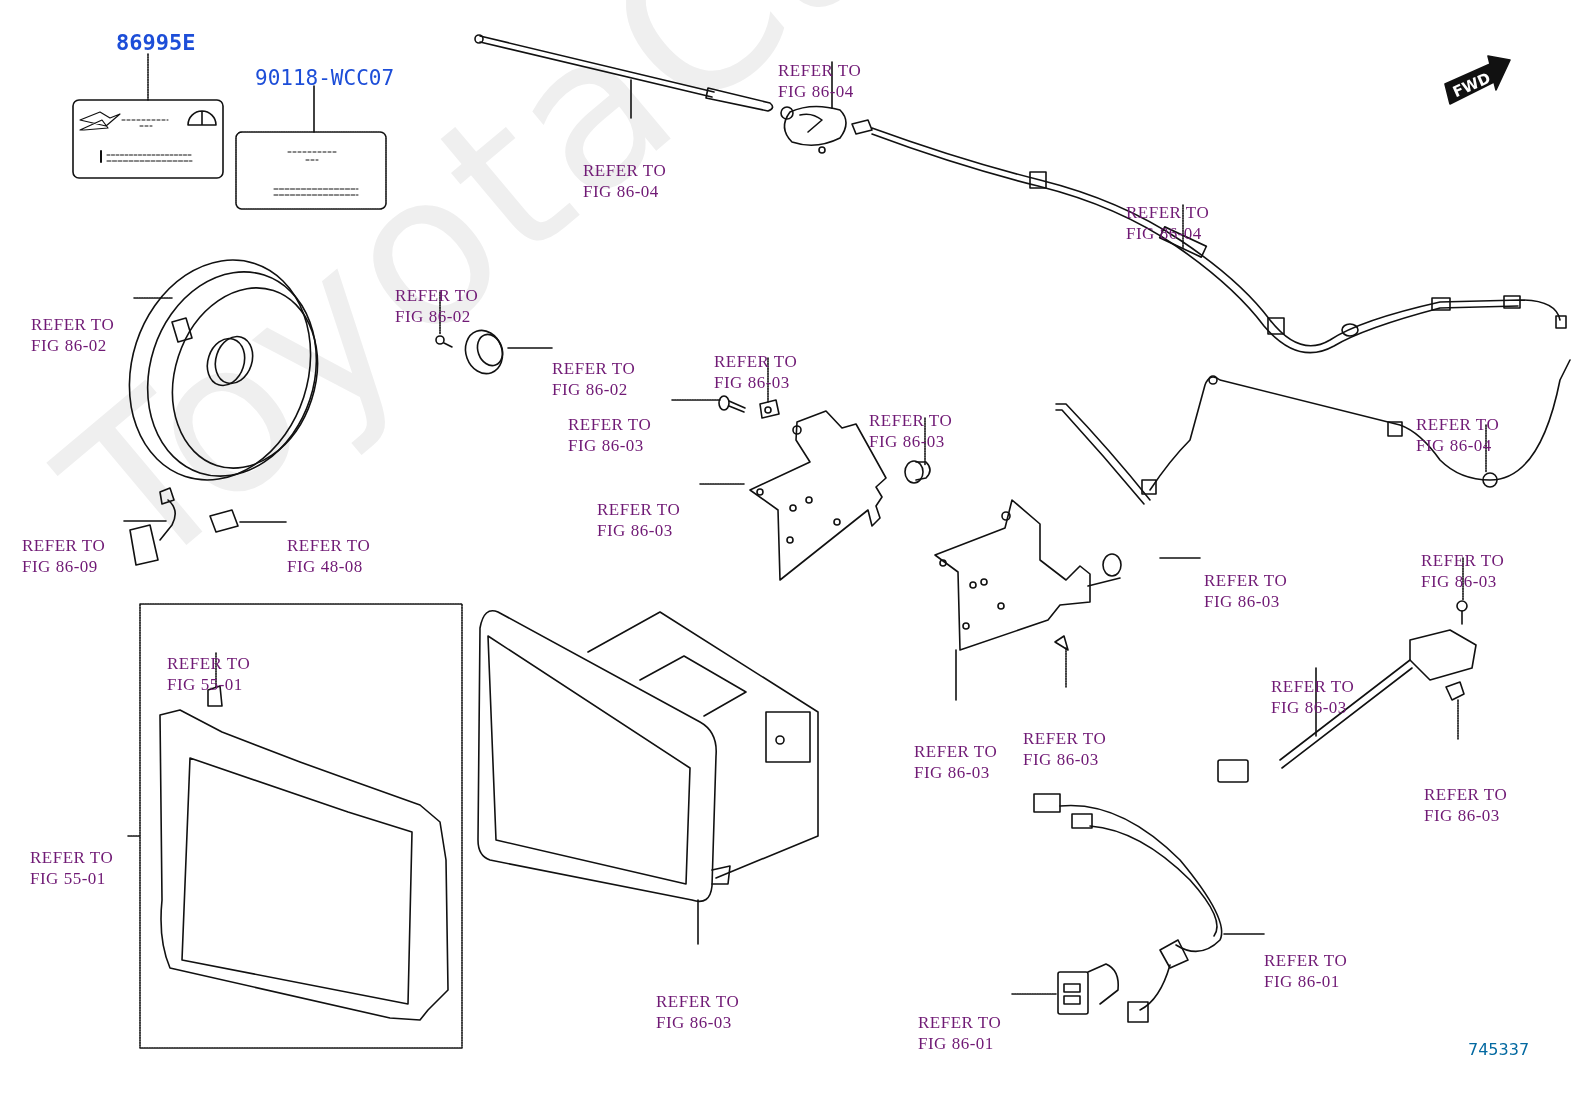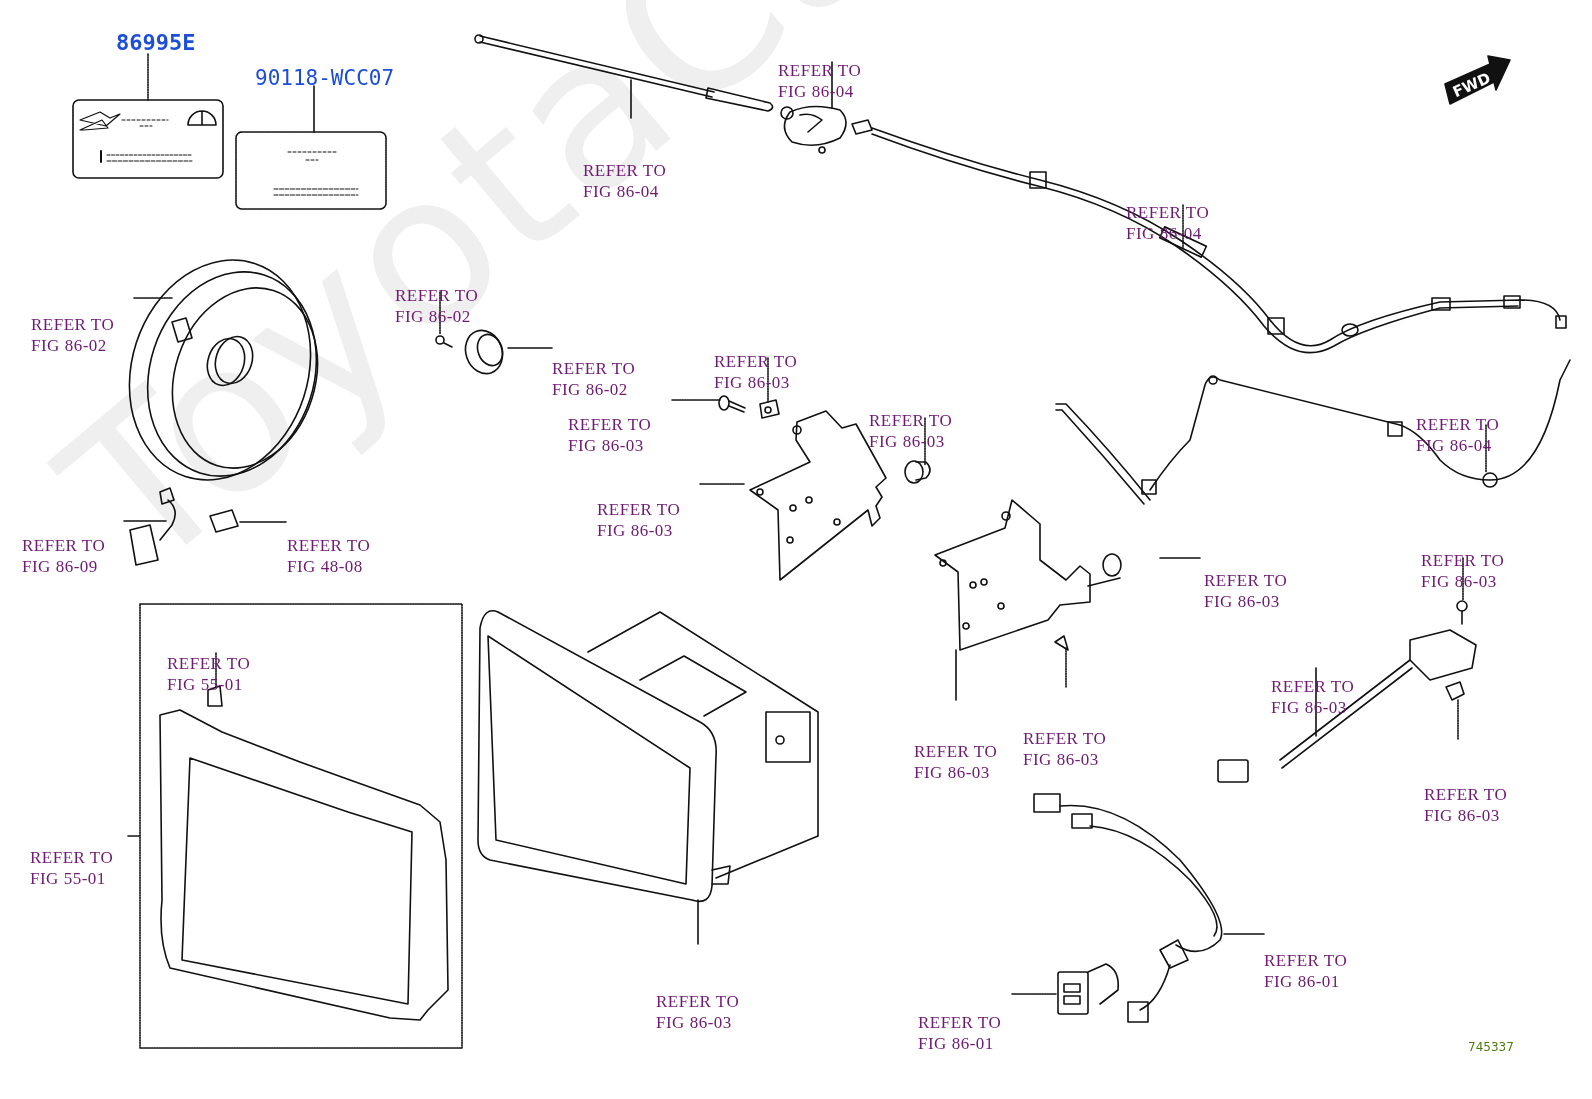--- a/index.html
+++ b/index.html
@@ -2,21 +2,21 @@
 <html><head>
 <meta charset="utf-8">
 <style>
   html, body { margin: 0; padding: 0; background: #ffffff; }
   #canvas { position: relative; width: 1592px; height: 1099px; overflow: hidden; background: #fff; }
   .lbl { position: absolute; font-family: Liberation Serif, serif; font-size: 17px; line-height: 21px; color: #701a75; white-space: pre; letter-spacing: 0.5px; }
   .lbl span { display: block; }
   .partno { position: absolute; font-family: "DejaVu Sans Mono", "Liberation Mono", monospace; color: #1d4ed8; white-space: nowrap; }
   #pn1 { left: 116px; top: 30px; font-size: 22px; font-weight: bold; }
   #pn2 { left: 255px; top: 66px; font-size: 21px; }
-  #figno { position: absolute; left: 1468px; top: 1040px; font-family: "DejaVu Sans", "Liberation Sans", sans-serif; font-size: 12px; color: #4d7c0f; }
+  #figno { position: absolute; left: 1468px; top: 1040px; font-family: "DejaVu Sans", "Liberation Sans", sans-serif; font-size: 16px; color: #0369a1; }
   svg.art { position: absolute; left: 0; top: 0; }
   .watermark { position: absolute; left: 20px; top: 430px; font-family: "DejaVu Sans", "Liberation Sans", sans-serif; font-size: 210px; color: #efefef; transform: rotate(-40deg); transform-origin: left top; white-space: nowrap; letter-spacing: 4px; pointer-events: none; }
 </style>
 </head>
 <body>
 
 <div id="canvas">
 
   <div class="watermark">ToyotaCarMine.ru</div>
 

